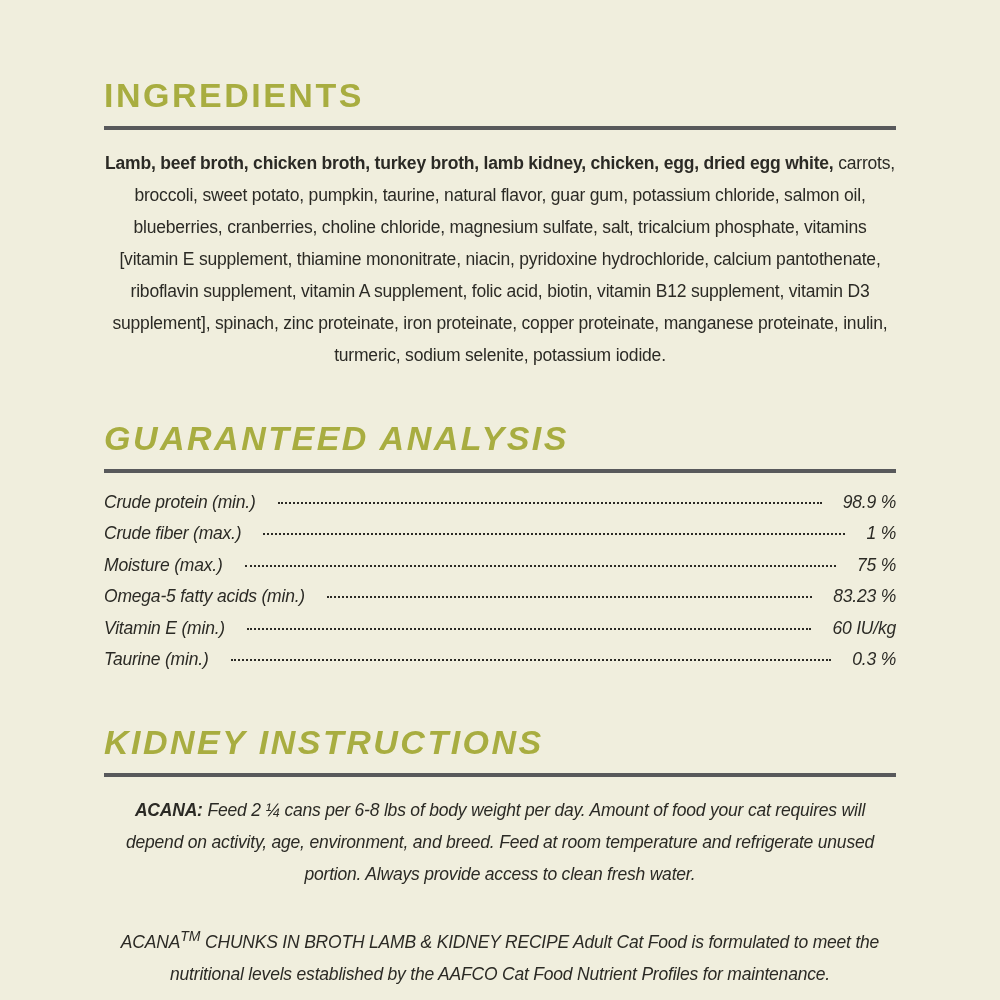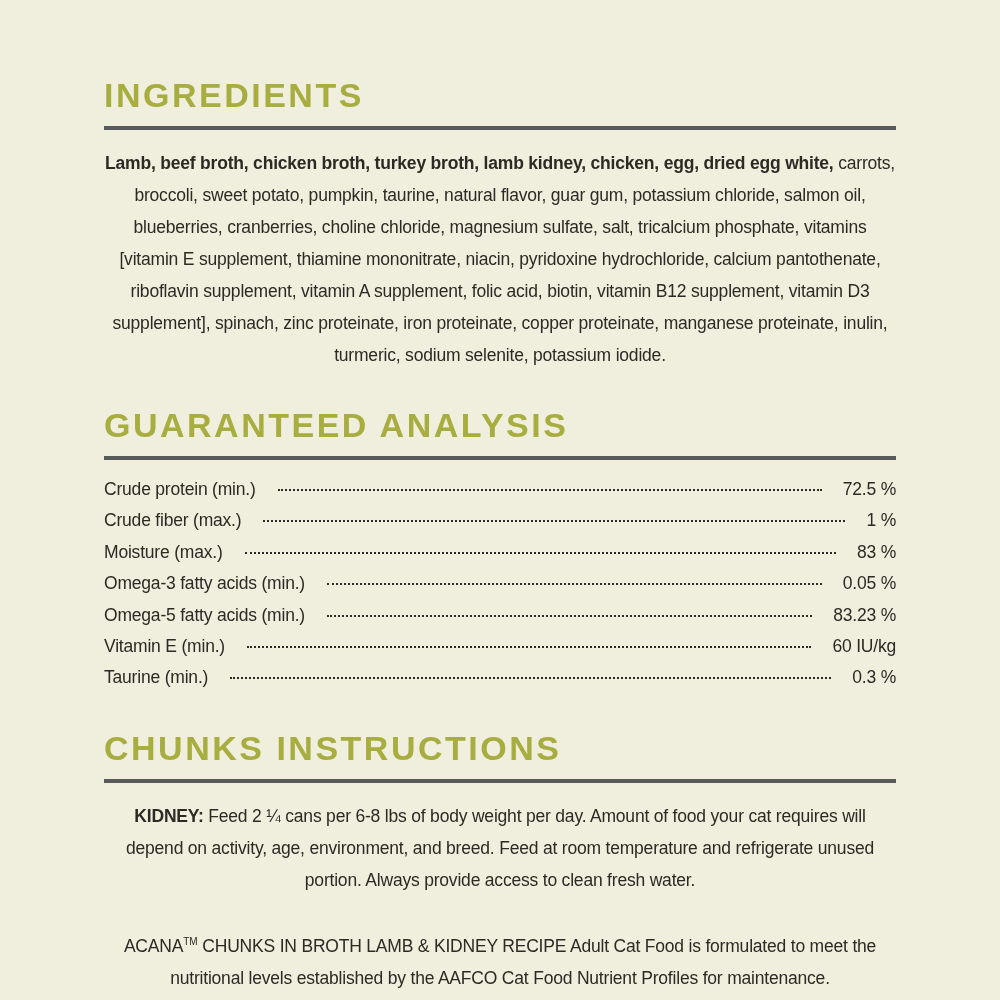--- a/index.html
+++ b/index.html
@@ -31,42 +31,42 @@
   }
   .para{
     margin:17px 0 0 0;
     font-size:17.5px;
     line-height:32px;
     letter-spacing:-0.2px;
     text-align:center;
   }
   .bold{font-weight:bold;}
   .section{margin-top:0;}
-  .section + .section{margin-top:37px;}
+  .section + .section{margin-top:50px;font-style:italic;}
   .ga-rows{margin-top:14px;}
   .ga-row{
     display:flex;
     align-items:baseline;
     font-size:17.5px;
     line-height:31.4px;
     letter-spacing:-0.2px;
     gap:16px;
   }
   .ga-label{white-space:nowrap;}
   .ga-dots{
     flex:1;
     margin:0 5px 0 6px;
     border-bottom:2.5px dotted #2b2a25;
     transform:translateY(-4px);
     min-width:30px;
   }
   .ga-value{white-space:nowrap;}
   .footer-para{margin-top:30px;}
   sup.tm{
-    font-size:10px;
+    font-size:14px;
     vertical-align:super;
     letter-spacing:0;
   }
 </style>
 </head>
 <body>
 
 <div class="page">
 
   <div class="section">
@@ -75,41 +75,36 @@
     <p class="para"><span class="bold">Lamb, beef broth, chicken broth, turkey broth, lamb kidney, chicken, egg, dried egg white,</span><span> carrots, broccoli, sweet potato, pumpkin, taurine, natural flavor, guar gum, potassium chloride, salmon oil, blueberries, cranberries, choline chloride, magnesium sulfate, salt, tricalcium phosphate, vitamins [vitamin E supplement, thiamine mononitrate, niacin, pyridoxine hydrochloride, calcium pantothenate, riboflavin supplement, vitamin A supplement, folic acid, biotin, vitamin B12 supplement, vitamin D3 supplement], spinach, zinc proteinate, iron proteinate, copper proteinate, manganese proteinate, inulin, turmeric, sodium selenite, potassium iodide.</span></p>
   </div>
 
   <div class="section">
     <h2 class="section-title">GUARANTEED ANALYSIS</h2>
     <div class="rule"></div>
     <div class="ga-rows" id="ga-rows">
   <div class="ga-row">
     <span class="ga-label">Crude protein (min.)</span>
     <span class="ga-dots"></span>
-    <span class="ga-value">72.5 %</span>
+    <span class="ga-value">98.9 %</span>
   </div>
 
 
   <div class="ga-row">
     <span class="ga-label">Crude fiber (max.)</span>
     <span class="ga-dots"></span>
     <span class="ga-value">1 %</span>
   </div>
 
   <div class="ga-row">
     <span class="ga-label">Moisture (max.)</span>
     <span class="ga-dots"></span>
-    <span class="ga-value">83 %</span>
+    <span class="ga-value">75 %</span>
   </div>
 
-  <div class="ga-row">
-    <span class="ga-label">Omega-3 fatty acids (min.)</span>
-    <span class="ga-dots"></span>
-    <span class="ga-value">0.05 %</span>
-  </div>
 
   <div class="ga-row">
     <span class="ga-label">Omega-5 fatty acids (min.)</span>
     <span class="ga-dots"></span>
     <span class="ga-value">83.23 %</span>
   </div>
 
   <div class="ga-row">
     <span class="ga-label">Vitamin E (min.)</span>
     <span class="ga-dots"></span>
@@ -118,19 +113,19 @@
 
   <div class="ga-row">
     <span class="ga-label">Taurine (min.)</span>
     <span class="ga-dots"></span>
     <span class="ga-value">0.3 %</span>
   </div>
 </div>
   </div>
 
   <div class="section">
-    <h2 class="section-title">CHUNKS INSTRUCTIONS</h2>
+    <h2 class="section-title">KIDNEY INSTRUCTIONS</h2>
     <div class="rule"></div>
-    <p class="para"><span class="bold">KIDNEY:</span><span> Feed 2 ¼ cans per 6-8 lbs of body weight per day. Amount of food your cat requires will depend on activity, age, environment, and breed. Feed at room temperature and refrigerate unused portion. Always provide access to clean fresh water.</span></p>
+    <p class="para"><span class="bold">ACANA:</span><span> Feed 2 ¼ cans per 6-8 lbs of body weight per day. Amount of food your cat requires will depend on activity, age, environment, and breed. Feed at room temperature and refrigerate unused portion. Always provide access to clean fresh water.</span></p>
     <p class="para footer-para"><span>ACANA</span><sup class="tm">TM</sup><span> CHUNKS IN BROTH LAMB &amp; KIDNEY RECIPE Adult Cat Food is formulated to meet the nutritional levels established by the AAFCO Cat Food Nutrient Profiles for maintenance.</span></p>
   </div>
 
 </div>
 
 </body></html>

